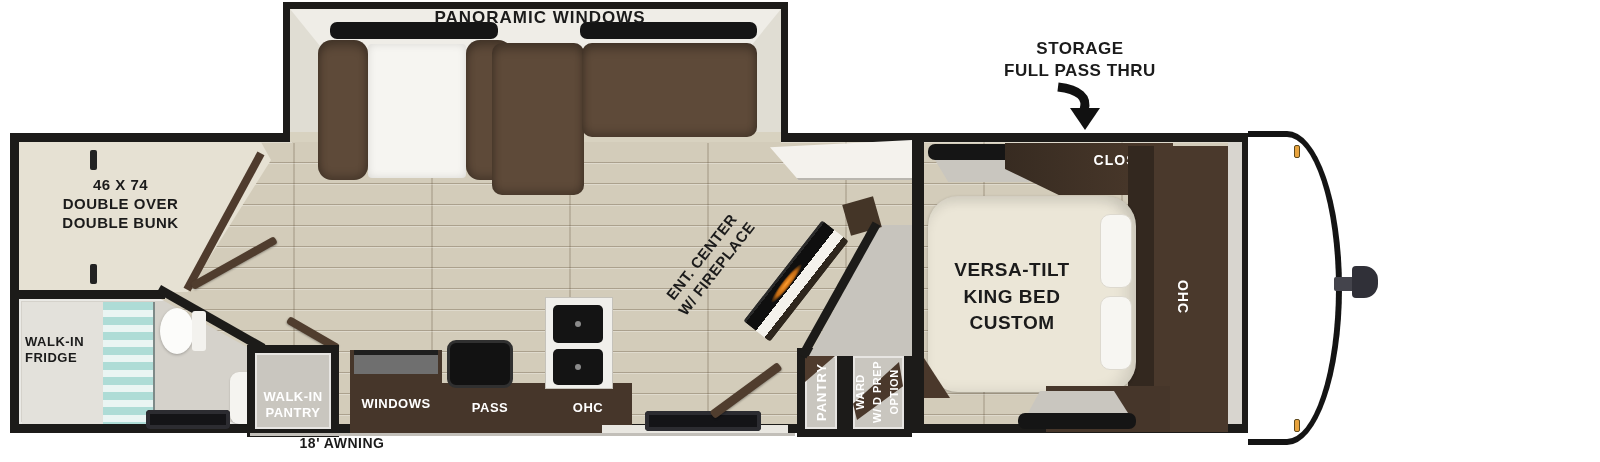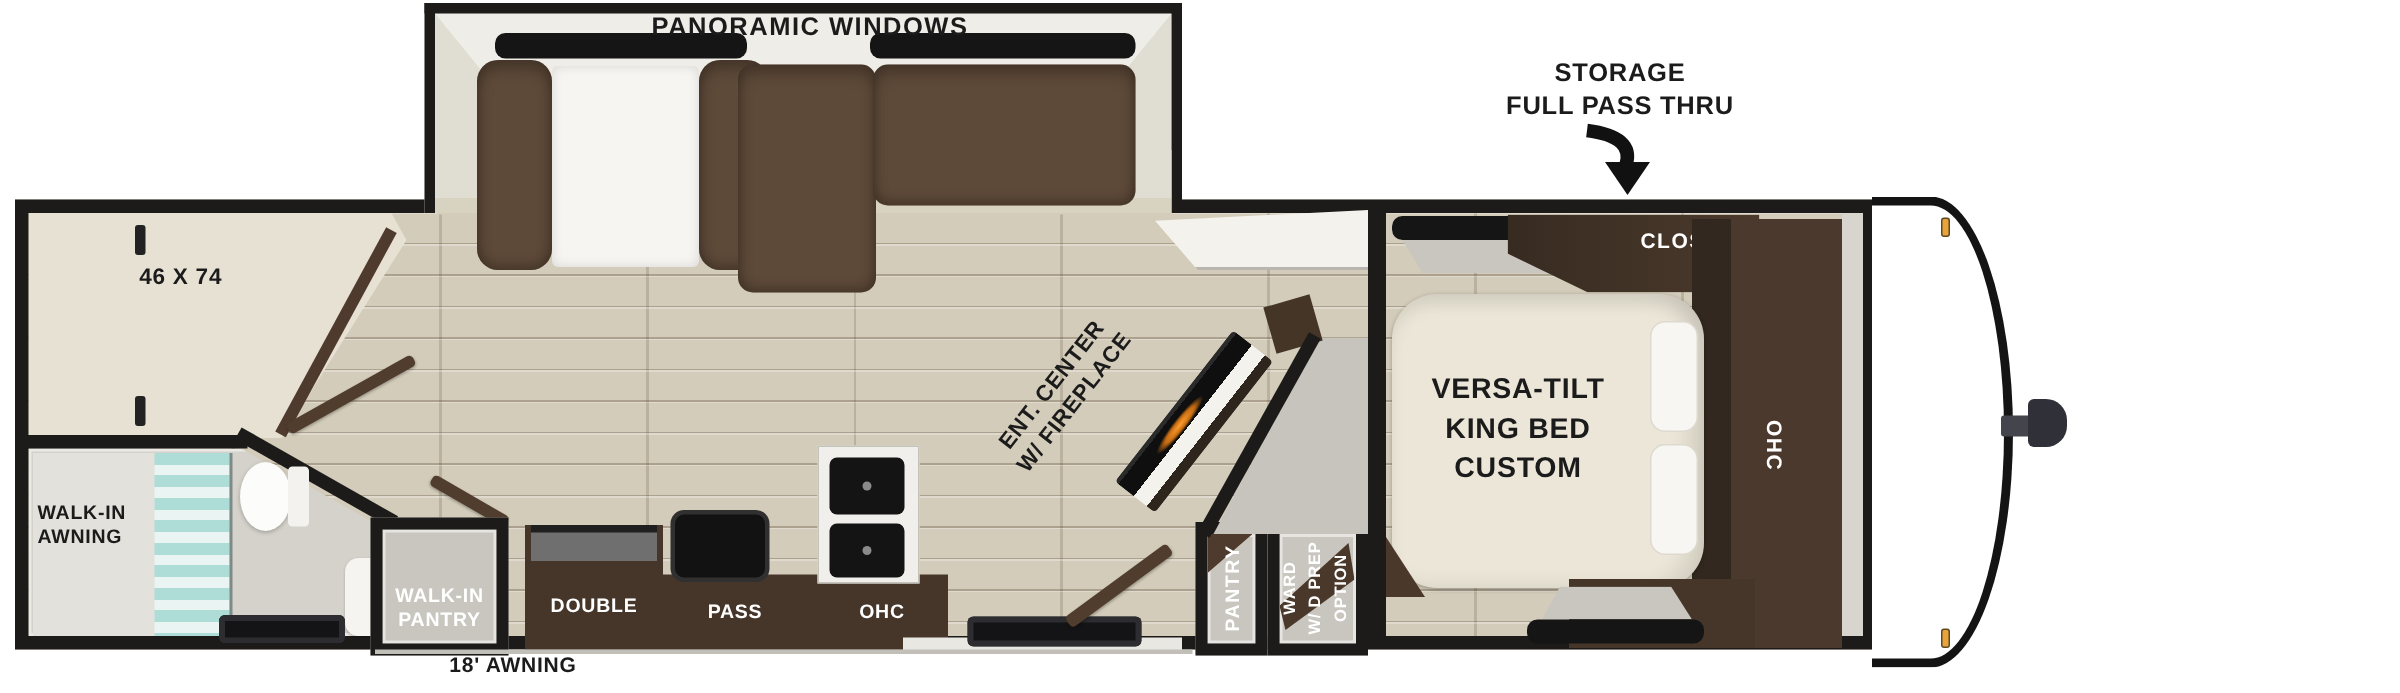--- a/index.html
+++ b/index.html
@@ -45,51 +45,53 @@
   <div class="abs brown" style="left:492px;top:43px;width:92px;height:152px;"></div>
   <div class="abs brown" style="left:582px;top:43px;width:175px;height:94px;"></div>
 
   <div class="abs" style="left:19px;top:142px;width:252px;height:150px;background:#e6e1d3;
               clip-path:polygon(0 0,96% 0,100% 12%,67% 100%,0 100%);"></div>
   <div class="abs" style="left:220px;top:144px;width:8px;height:155px;background:#4f3b2d;transform:rotate(28.5deg);"></div>
   <div class="abs" style="left:90px;top:150px;width:7px;height:20px;background:#222;border-radius:2px;"></div>
   <div class="abs" style="left:90px;top:264px;width:7px;height:20px;background:#222;border-radius:2px;"></div>
   <div class="abs lbl" style="left:38px;top:176px;width:165px;font-size:15px;text-align:center;">
     <div>46 X 74</div>
+    <div>DOUBLE OVER</div>
+    <div>DOUBLE BUNK</div>
   </div>
 
   <div class="abs" style="left:19px;top:299px;width:236px;height:125px;background:#d5d2cb;
               clip-path:polygon(0 0,60% 0,100% 42%,100% 100%,0 100%);box-shadow:inset 0 0 0 2px rgba(255,255,255,0.5);"></div>
   <div class="abs wall" style="left:10px;top:290px;width:155px;height:9px;"></div>
   <div class="abs wall" style="left:151px;top:314px;width:120px;height:9px;transform:rotate(29.6deg);"></div>
   <div class="abs" style="left:22px;top:302px;width:82px;height:122px;background:#e3e1db;"></div>
   <div class="abs" style="left:103px;top:302px;width:50px;height:122px;border-right:2px solid #7e8a88;
               background:repeating-linear-gradient(180deg,#aedcd6 0 8px,#eaf5f3 8px 15px);"></div>
   <div class="abs lbl" style="left:22px;top:334px;width:86px;font-size:13px;text-align:left;padding-left:3px;">
     <div>WALK-IN</div>
-    <div>AWNING</div>
+    <div>FRIDGE</div>
   </div>
   <div class="abs" style="left:160px;top:308px;width:34px;height:46px;background:#fcfcfa;border-radius:50%;box-shadow:0 1px 3px rgba(0,0,0,0.25);"></div>
   <div class="abs" style="left:192px;top:311px;width:14px;height:40px;background:#f3f2ee;border-radius:3px;"></div>
   <div class="abs" style="left:230px;top:372px;width:27px;height:52px;background:#f5f4f0;border-radius:9px;box-shadow:0 1px 2px rgba(0,0,0,0.2);"></div>
   <div class="abs mat" style="left:146px;top:410px;width:84px;height:19px;"></div>
 
   <div class="abs" style="left:186px;top:259px;width:96px;height:8px;background:#503d2e;border-radius:3px;transform:rotate(-29.2deg);box-shadow:0 1px 2px rgba(0,0,0,0.3);"></div>
   <div class="abs" style="left:284px;top:330px;width:58px;height:8px;background:#503d2e;border-radius:3px;transform:rotate(30deg);box-shadow:0 1px 2px rgba(0,0,0,0.3);"></div>
 
   <div class="abs grayroom" style="left:247px;top:345px;width:92px;height:92px;border:8px solid #1c1b19;box-sizing:border-box;"></div>
   <div class="abs lblw" style="left:252px;top:389px;width:82px;font-size:13px;">
     <div>WALK-IN</div>
     <div>PANTRY</div>
   </div>
 
   <div class="abs cab" style="left:350px;top:350px;width:92px;height:83px;">
     <div class="abs" style="left:4px;top:0px;width:84px;height:24px;background:#6f6f6f;border-top:5px solid #1f1f1f;box-sizing:border-box;"></div>
   </div>
-  <div class="abs lblw" style="left:352px;top:396px;width:88px;font-size:13px;">DOUBLE</div>
+  <div class="abs lblw" style="left:352px;top:396px;width:88px;font-size:13px;">WINDOWS</div>
   <div class="abs cab" style="left:442px;top:383px;width:190px;height:50px;"></div>
   <div class="abs" style="left:447px;top:340px;width:66px;height:48px;background:#121212;border:3px solid #303030;border-radius:9px;box-sizing:border-box;"></div>
   <div class="abs" style="left:545px;top:297px;width:68px;height:92px;background:#f0efeb;border:1px solid #c5c2ba;box-sizing:border-box;"></div>
   <div class="abs" style="left:553px;top:305px;width:50px;height:38px;background:#141414;border-radius:5px;"></div>
   <div class="abs" style="left:553px;top:349px;width:50px;height:36px;background:#141414;border-radius:5px;"></div>
   <div class="abs" style="left:575px;top:321px;width:6px;height:6px;background:#8b8b8b;border-radius:50%;"></div>
   <div class="abs" style="left:575px;top:364px;width:6px;height:6px;background:#8b8b8b;border-radius:50%;"></div>
   <div class="abs lblw" style="left:450px;top:400px;width:80px;font-size:13px;">PASS</div>
   <div class="abs lblw" style="left:558px;top:400px;width:60px;font-size:13px;">OHC</div>
 
@@ -127,21 +129,21 @@
   <div class="abs" style="left:1005px;top:143px;width:168px;height:52px;background:linear-gradient(90deg,#372b21,#4c3a2c);
               clip-path:polygon(0 0,100% 0,100% 100%,32% 100%,0 50%);"></div>
   <div class="abs lblw" style="left:1083px;top:152px;width:84px;font-size:14px;letter-spacing:1px;">CLOSET</div>
   <div class="abs" style="left:1128px;top:146px;width:100px;height:286px;background:linear-gradient(90deg,#33281f 0 26%,#4a392c 26%);"></div>
   <div class="abs lblw" style="left:1153px;top:289px;width:60px;height:16px;font-size:14px;letter-spacing:1px;transform:rotate(90deg);">OHC</div>
   <div class="abs" style="left:1228px;top:142px;width:14px;height:282px;background:#d8d5cf;"></div>
   <div class="abs" style="left:928px;top:196px;width:208px;height:196px;background:#ebe6d7;border-radius:30px;
               box-shadow:inset -10px 0 14px rgba(0,0,0,0.10), inset 0 8px 10px rgba(0,0,0,0.06), 0 1px 3px rgba(0,0,0,0.25);"></div>
   <div class="abs" style="left:1100px;top:214px;width:32px;height:74px;background:#f7f6f2;border:1px solid #ddd9cf;border-radius:10px;box-sizing:border-box;"></div>
   <div class="abs" style="left:1100px;top:296px;width:32px;height:74px;background:#f7f6f2;border:1px solid #ddd9cf;border-radius:10px;box-sizing:border-box;"></div>
-  <div class="abs lbl" style="left:932px;top:247px;width:160px;font-size:19px;line-height:1.4;">
+  <div class="abs lbl" style="left:932px;top:257px;width:160px;font-size:19px;line-height:1.4;">
     <div>VERSA-TILT</div>
     <div>KING BED</div>
     <div>CUSTOM</div>
   </div>
   <div class="abs cab" style="left:1046px;top:386px;width:124px;height:46px;"></div>
   <div class="abs" style="left:924px;top:358px;width:26px;height:40px;background:#4a382b;clip-path:polygon(0 0,100% 100%,0 100%);"></div>
   <div class="abs" style="left:1028px;top:391px;width:100px;height:22px;background:#c9c6bf;clip-path:polygon(12% 0,86% 0,100% 100%,0 100%);"></div>
   <div class="abs winbar" style="left:1018px;top:413px;width:118px;height:16px;"></div>
 
   <div class="abs" style="left:1248px;top:131px;width:94px;height:314px;background:#ffffff;box-sizing:border-box;

